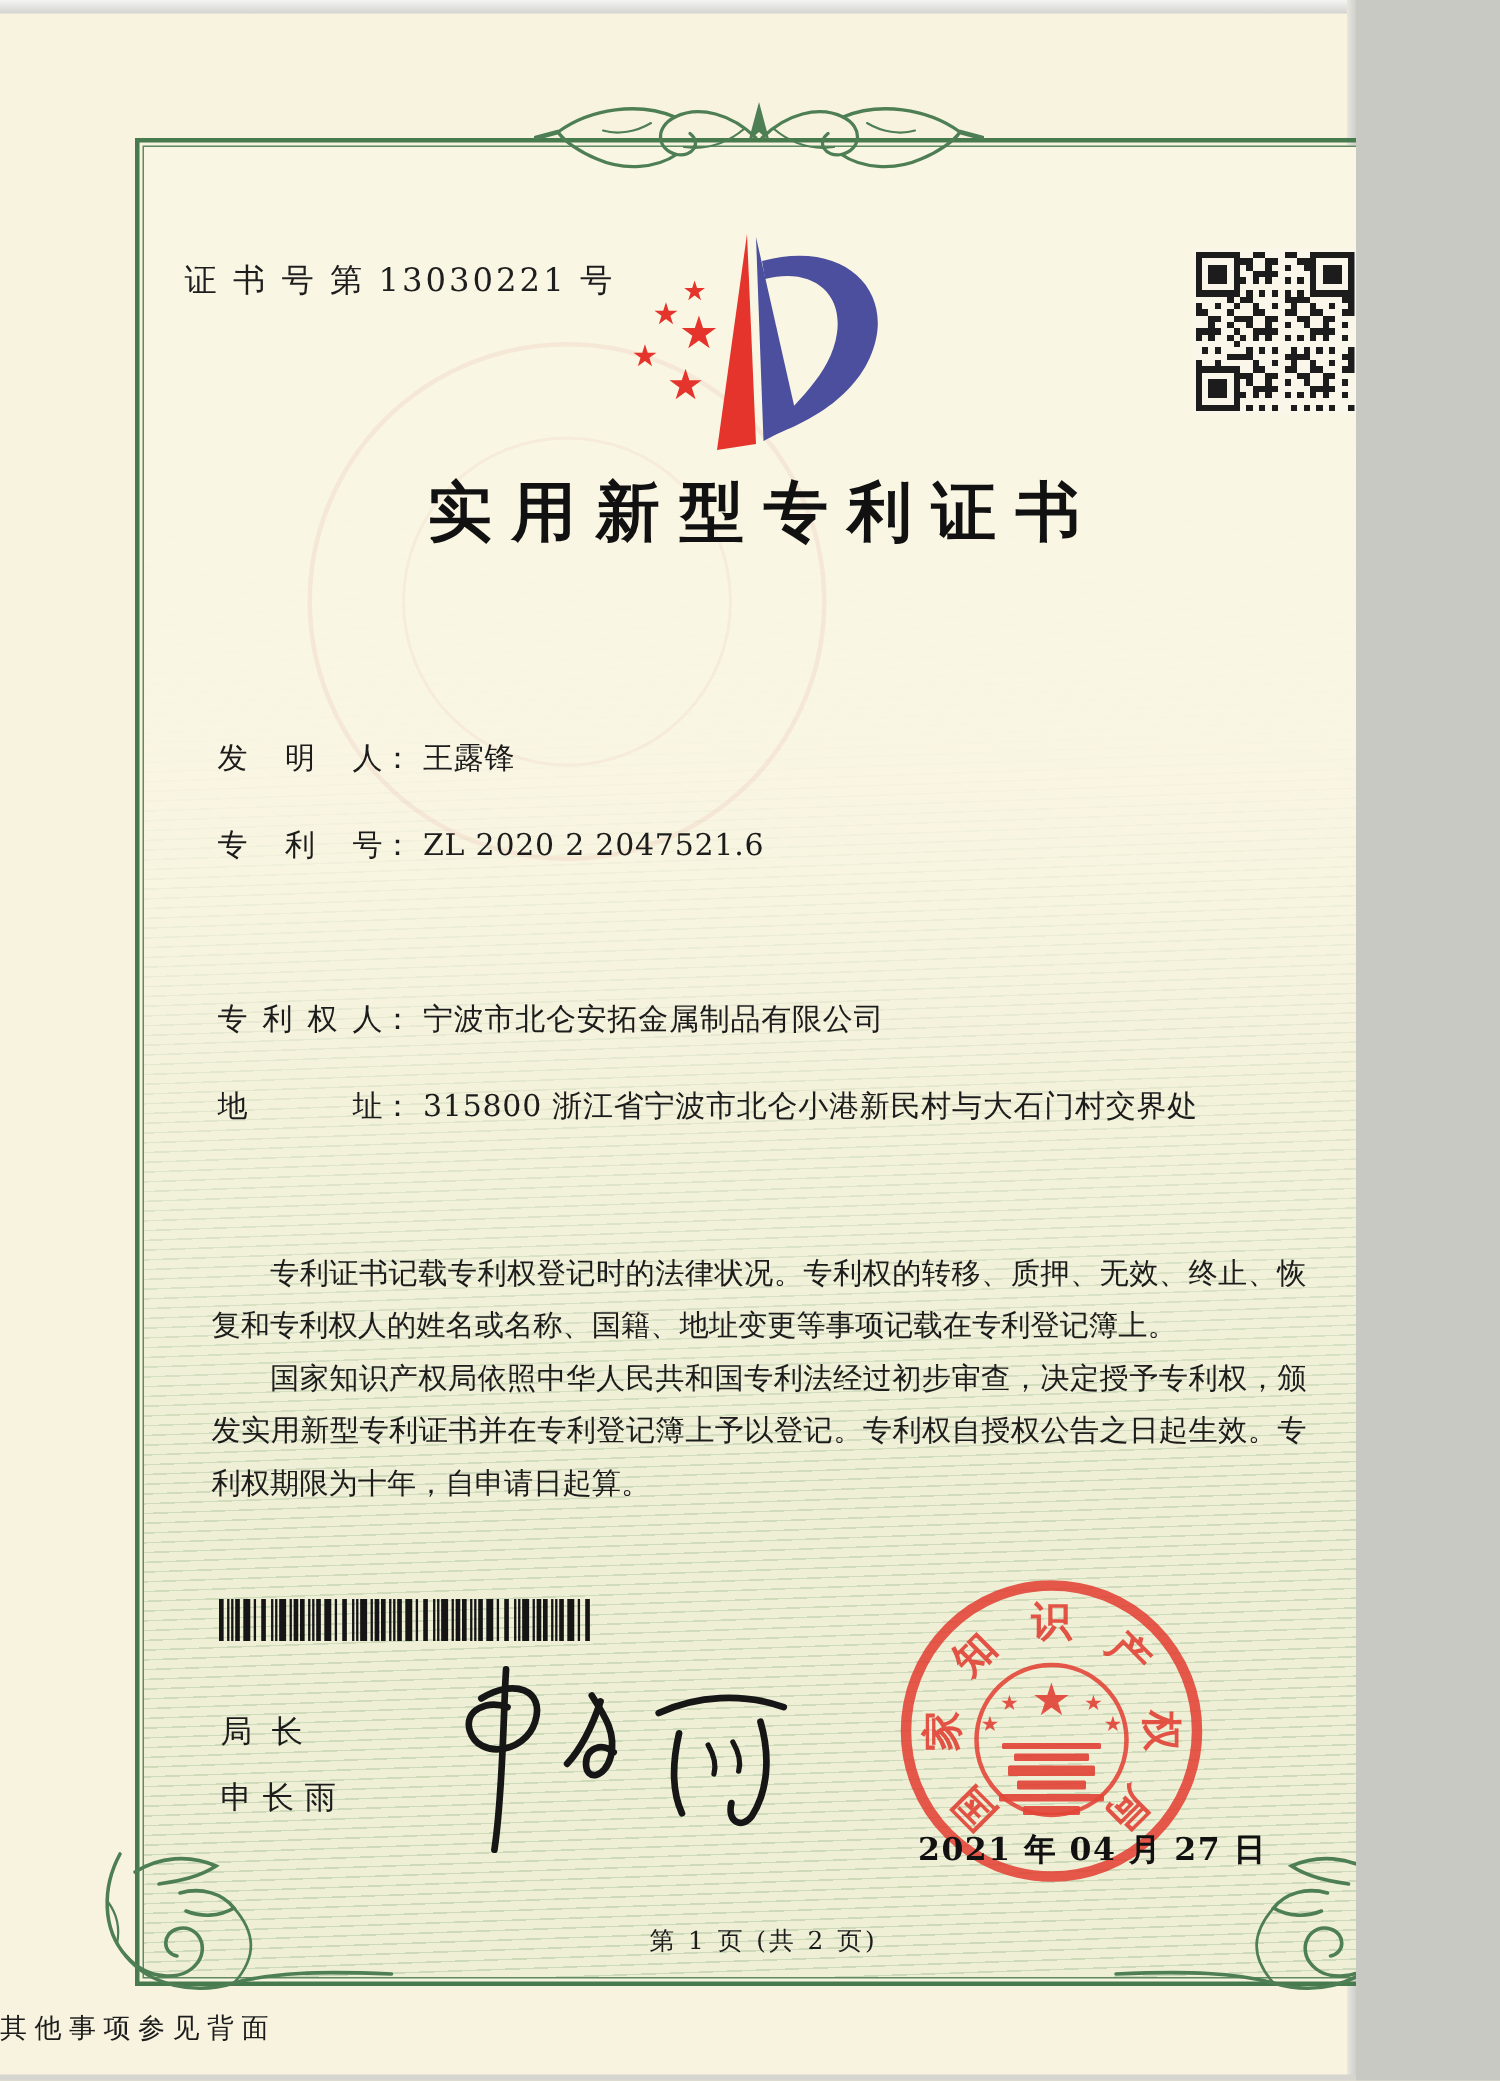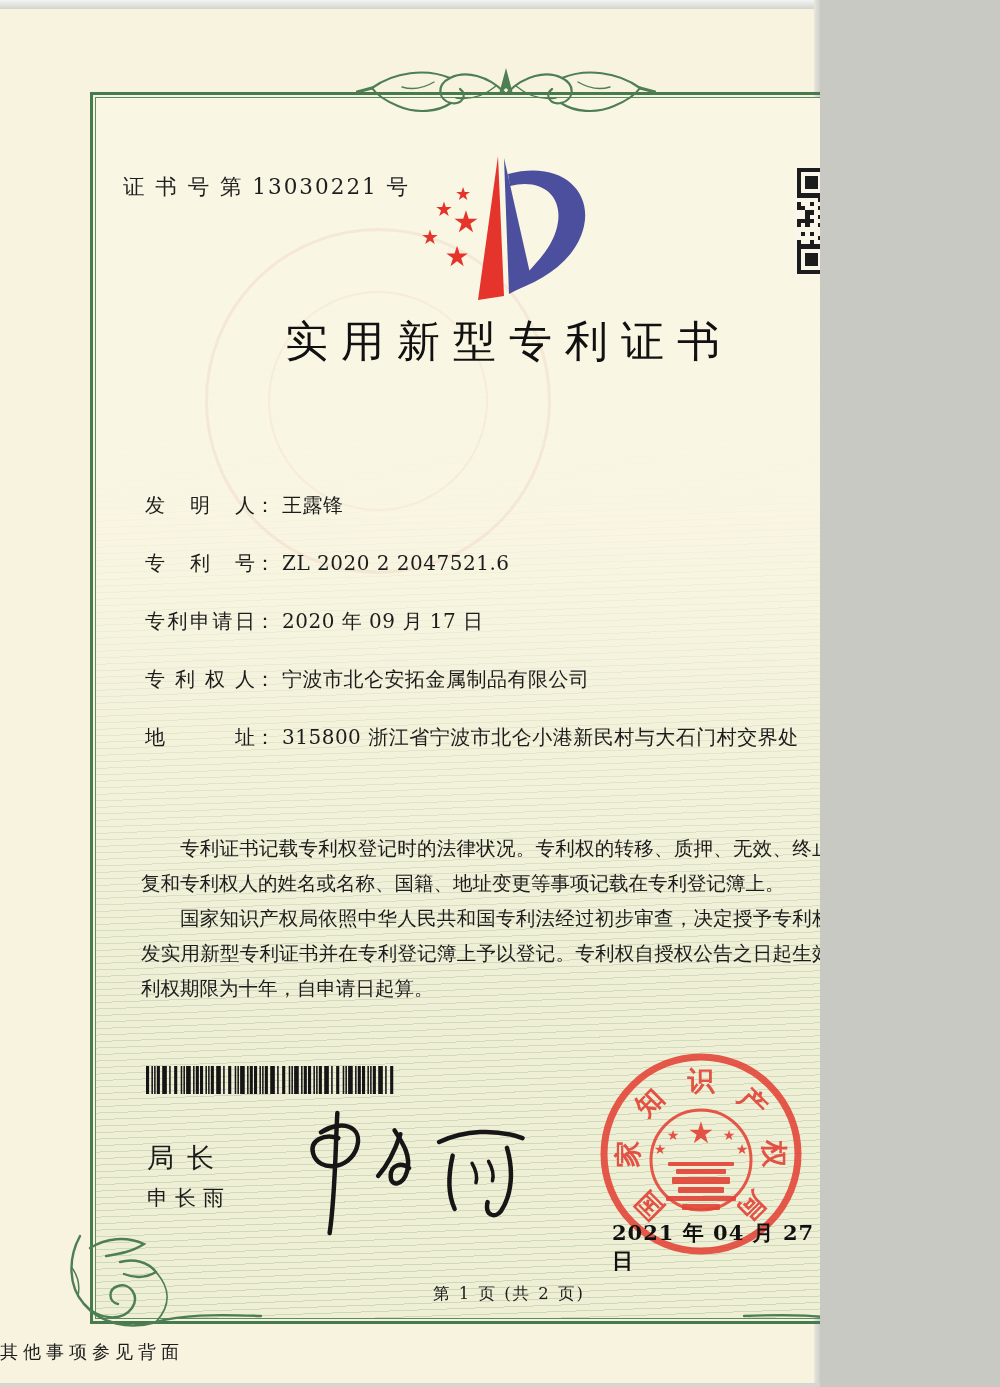--- a/index.html
+++ b/index.html
@@ -1,16 +1,16 @@
 <!DOCTYPE html>
 <html><head>
 <meta charset="utf-8">
 <style>
   html,body{margin:0;padding:0;background:#c9c9c4;}
-  .page{position:relative;width:820px;height:1387px;background:#f8f3df;overflow:hidden;
+  .page{position:relative;width:904px;height:1387px;background:#f8f3df;overflow:hidden;
         font-family:"DejaVu Serif","Liberation Serif",serif;color:#222;}
   .edge-top{position:absolute;top:0;left:0;right:0;height:9px;background:linear-gradient(#f4f4f2,#d3d3cf);}
   .edge-right{position:absolute;top:0;right:0;bottom:0;width:6px;background:linear-gradient(90deg,#e7e6df,#cfcfca);}
   .edge-bottom{position:absolute;left:0;right:0;bottom:0;height:4px;background:#d6d5d0;}
 
   
   .frame{position:absolute;left:90px;top:92px;width:838px;height:1226px;border:3px solid #477a4c;}
   .frame-inner{position:absolute;inset:2px;border:1px solid #5d8a61;
     background:
       linear-gradient(180deg, rgba(250,246,228,1) 0%, rgba(250,246,228,0.96) 32%,
@@ -26,35 +26,35 @@
 
   .ornament{position:absolute;pointer-events:none;}
   .orn-top{left:356px;top:54px;width:300px;height:74px;}
   .orn-bl{left:58px;top:1228px;width:205px;height:106px;}
   .orn-br{left:742px;top:1228px;width:205px;height:106px;transform:scaleX(-1);}
 
   .cert-no{position:absolute;left:123px;top:172px;font-size:21.5px;letter-spacing:2px;color:#1e1e1e;}
   .logo{position:absolute;left:408px;top:150px;width:192px;height:158px;}
   .qr{position:absolute;left:795px;top:166px;width:106px;height:106px;background:#faf7ea;padding:2px;}
   .title{position:absolute;left:90px;width:838px;top:313px;text-align:center;
-         font-size:43px;font-weight:400;letter-spacing:13px;color:#111;}
+         font-size:43px;font-weight:700;letter-spacing:13px;color:#111;}
 
   .row{position:absolute;left:145px;font-size:20px;white-space:nowrap;color:#1c1c1c;}
   .flabel{display:inline-block;width:110px;text-align:justify;text-align-last:justify;}
   .fvalue{margin-left:7px;letter-spacing:0.5px;}
   .r1{top:434px}.r2{top:492px}.r3{top:550px}.r4{top:608px}.r5{top:666px}.r6{top:724px}.r7{top:784px}
   .grant-no{margin-left:66px;}
   .grant-no .fvalue{margin-left:7px;}
 
   .paras{position:absolute;left:141px;top:831px;width:730px;font-size:19.5px;line-height:35px;
          text-align:justify;color:#1c1c1c;}
   .paras p{margin:0;text-indent:2em;}
 
   .barcode{position:absolute;left:145px;top:1066px;width:252px;height:28px;}
-  .sign-title{position:absolute;left:147px;top:1140px;font-size:27px;letter-spacing:13px;color:#1c1c1c;}
+  .sign-title{position:absolute;left:147px;top:1140px;font-size:21px;letter-spacing:13px;color:#1c1c1c;}
   .sign-name{position:absolute;left:147px;top:1184px;font-size:21px;letter-spacing:7px;color:#1c1c1c;}
   .signature{position:absolute;left:286px;top:1104px;width:252px;height:138px;}
 
   .seal{position:absolute;left:596px;top:1048px;width:210px;height:212px;opacity:0.93;}
   .seal-date{position:absolute;left:612px;top:1219px;font-size:21px;letter-spacing:1px;
              color:#111;font-weight:600;z-index:5;}
 
   .page-info{position:absolute;left:90px;width:838px;top:1283px;text-align:center;font-size:16.5px;
              letter-spacing:2px;color:#1c1c1c;}
   .back-note{position:absolute;left:0;width:1000px;top:1340px;text-align:left;font-size:18px;
@@ -410,23 +410,20 @@
     </svg>
 
   <div class="title">实用新型专利证书</div>
 
   <div class="row r2">
     <span class="flabel">发明人</span><span>：</span><span class="fvalue">王露锋</span>
   </div>
   <div class="row r3">
     <span class="flabel">专利号</span><span>：</span><span class="fvalue">ZL 2020 2 2047521.6</span>
   </div>
-  <div class="row r4">
-    <span class="flabel">专利申请日</span><span>：</span><span class="fvalue">2020 年 09 月 17 日</span>
-  </div>
   <div class="row r5">
     <span class="flabel">专利权人</span><span>：</span><span class="fvalue">宁波市北仑安拓金属制品有限公司</span>
   </div>
   <div class="row r6">
     <span class="flabel">地址</span><span>：</span><span class="fvalue">315800 浙江省宁波市北仑小港新民村与大石门村交界处</span>
   </div>
 
   <div class="paras">
     <p>专利证书记载专利权登记时的法律状况。专利权的转移、质押、无效、终止、恢复和专利权人的姓名或名称、国籍、地址变更等事项记载在专利登记簿上。</p>
     <p>国家知识产权局依照中华人民共和国专利法经过初步审查，决定授予专利权，颁发实用新型专利证书并在专利登记簿上予以登记。专利权自授权公告之日起生效。专利权期限为十年，自申请日起算。</p>

